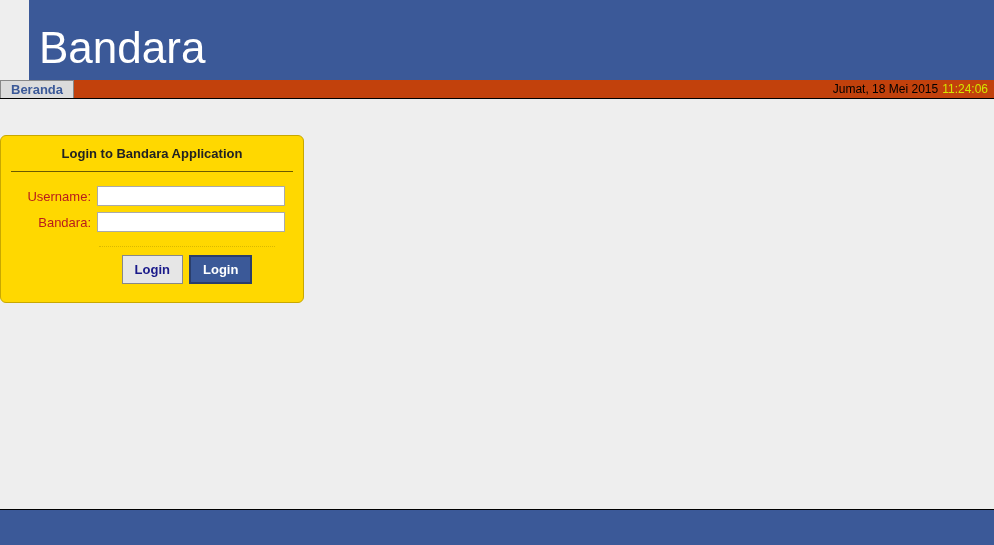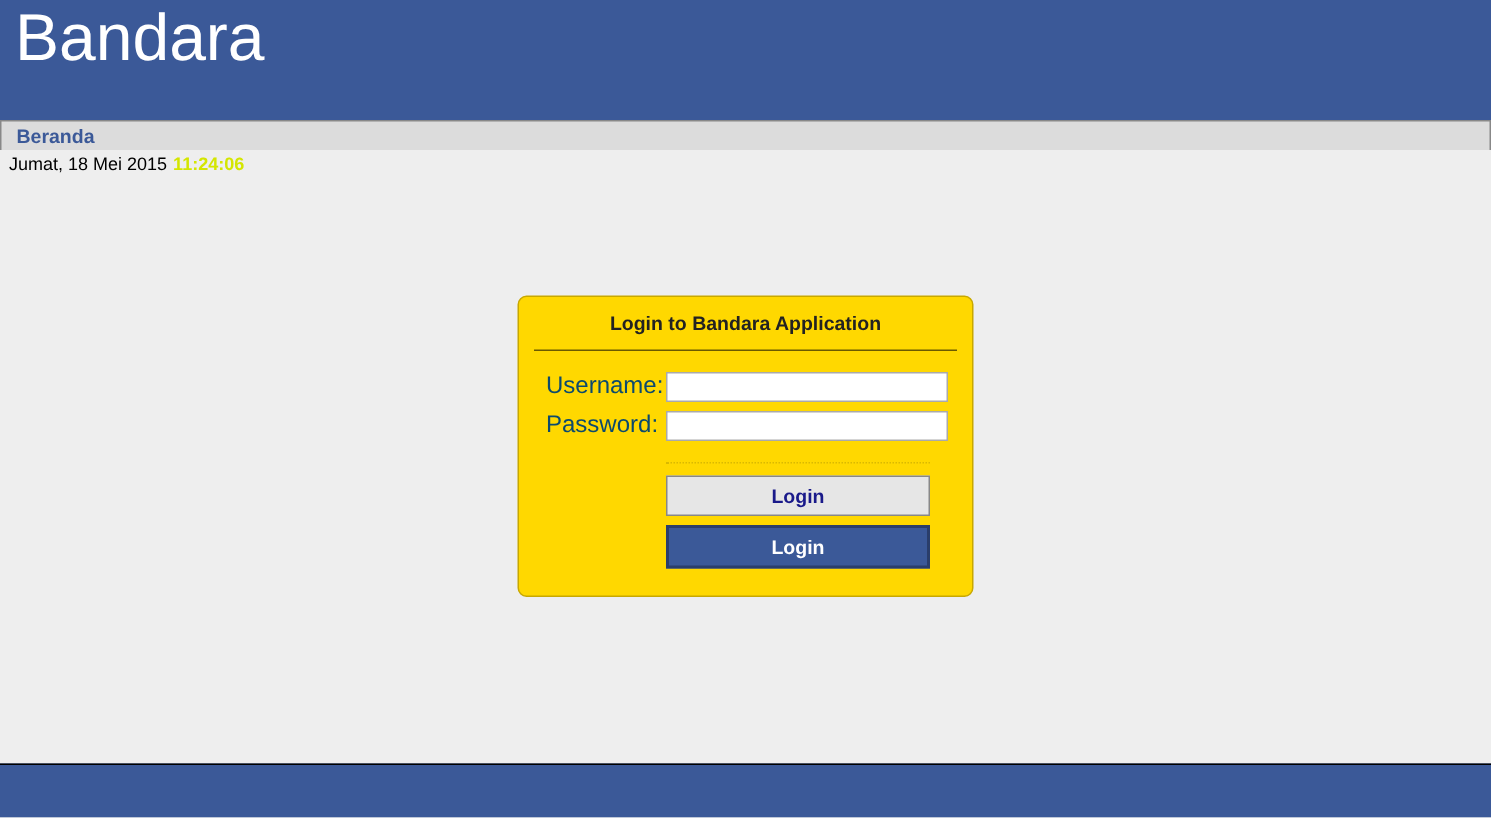--- a/index.html
+++ b/index.html
@@ -7,36 +7,36 @@
       font-family: Verdana, Geneva, sans-serif;
       background: #eeeeee;
       width: 994px;
       height: 545px;
       overflow: hidden;
       position: relative;
     }
     .header {
       background: #3b5998;
       height: 80px;
-      padding: 1px 10px;
+      padding: 23px 10px;
+      margin-left: 29px;
     }
     .header-title {
       color: #ffffff;
       font-size: 44px;
       font-weight: normal;
       font-family: "Trebuchet MS", Arial, sans-serif;
     }
     .navbar {
       background: #c2410c;
       height: 19px;
       border-bottom: 1px solid #000000;
       display: flex;
       justify-content: space-between;
       align-items: stretch;
-      flex-direction: column;
     }
     .nav-tab {
       background: #dcdcdc;
       color: #3b5998;
       font-weight: bold;
       font-size: 13px;
       padding: 2px 10px;
       border: 1px solid #888;
       border-bottom: none;
       cursor: pointer;
@@ -45,29 +45,28 @@
     }
     .datetime {
       font-size: 12px;
       color: #000000;
       padding: 2px 6px;
       display: flex;
       align-items: center;
     }
     .datetime .time {
       color: #d4e600;
-      font-weight: bold;
+      font-weight: normal;
       margin-left: 4px;
     }
     .main {
       height: 410px;
       display: flex;
-      justify-content: center;
       align-items: flex-start;
-      padding-top: 98px;
+      padding-top: 36px;
     }
     .login-box {
       background: #ffd800;
       border: 1px solid #c8a800;
       border-radius: 6px;
       width: 304px;
     }
     .login-title {
       text-align: center;
       font-weight: bold;
@@ -81,22 +80,22 @@
       padding: 14px 18px 18px 18px;
     }
     .form-row {
       display: flex;
       align-items: center;
       margin-bottom: 6px;
     }
     .form-label {
       width: 80px;
       text-align: right;
-      font-size: 16px;
-      color: #0c4a6e;
+      font-size: 13px;
+      color: #b91c1c;
       padding-right: 6px;
     }
     .form-input {
       flex: 1;
     }
     .form-input input {
       width: 188px;
       height: 20px;
       border: 1px solid #aaa;
       background: #ffffff;
@@ -105,21 +104,20 @@
     }
     .button-row {
       display: flex;
       justify-content: center;
       gap: 6px;
       margin-top: 14px;
       padding-top: 8px;
       border-top: 1px dotted rgba(107,90,0,0.25);
       margin-left: 80px;
       margin-right: 10px;
-      flex-direction: column;
     }
     .btn {
       padding: 5px 12px;
       font-size: 13px;
       font-weight: bold;
       cursor: pointer;
       font-family: Verdana, Geneva, sans-serif;
     }
     .btn-login {
       background: #e6e6e6;
@@ -160,21 +158,21 @@
   <div class="login-box">
     <div class="login-title">Login to Bandara Application</div>
     <div class="login-form">
       <div class="form-row">
         <div class="form-label">Username:</div>
         <div class="form-input">
           <input type="text" value="" style="">
         </div>
       </div>
       <div class="form-row">
-        <div class="form-label">Password:</div>
+        <div class="form-label">Bandara:</div>
         <div class="form-input">
           <input type="password" value="" style="">
         </div>
       </div>
       <div class="button-row">
         <button class="btn btn-login">Login</button>
         <button class="btn btn-reset">Login</button>
       </div>
     </div>
   </div>

